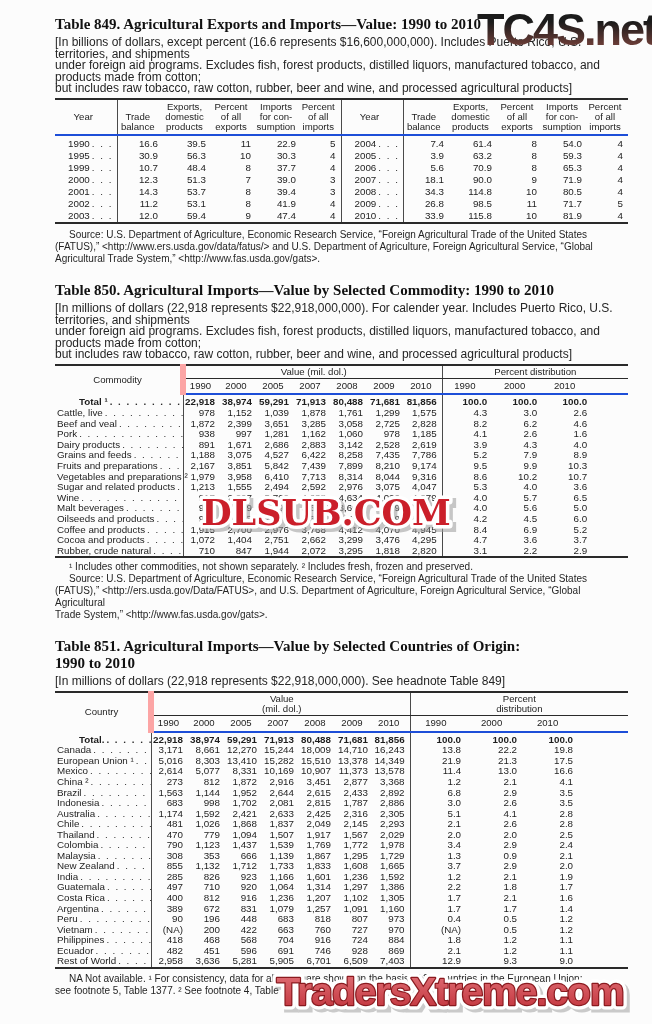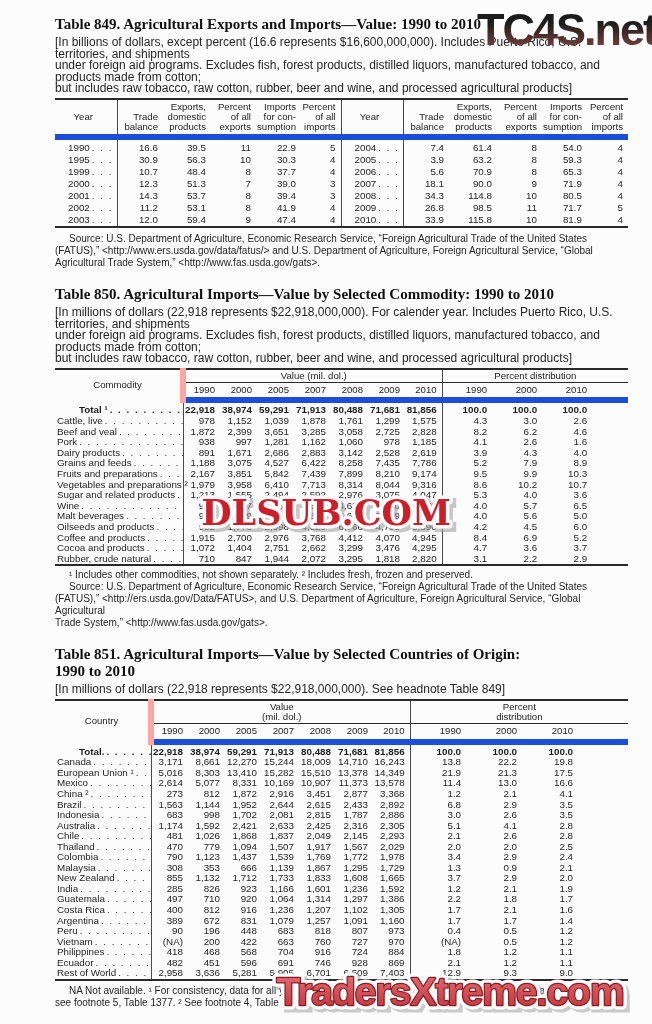--- a/index.html
+++ b/index.html
@@ -48,21 +48,21 @@
   }
   .tbl th {
     font-weight:normal;
     white-space:pre-line;
     text-align:right;
     vertical-align:bottom;
     padding:2px 5px 2px 0;
     line-height:10.3px;
     font-size:9.6px;
   }
-  .tbl thead tr:last-child th { border-bottom:6px solid #1d4ed8; }
+  .tbl thead tr:last-child th { border-bottom:2px solid #1d4ed8;text-align:center; }
   .tbl th.stub { text-align:center; vertical-align:middle; border-right:6px solid #fca5a5; padding:0 2px; }
   .tbl th.grp { text-align:center; vertical-align:bottom; border-bottom:1px solid #2a2a2a !important; padding:1px 0 1px 0; }
   .gstart { border-left:1px solid #4a4a4a; }
 
   .tbl td {
     text-align:right;
     vertical-align:baseline;
     padding:0 5px 0 0;
   }
   .t849 td { line-height:12px; }

